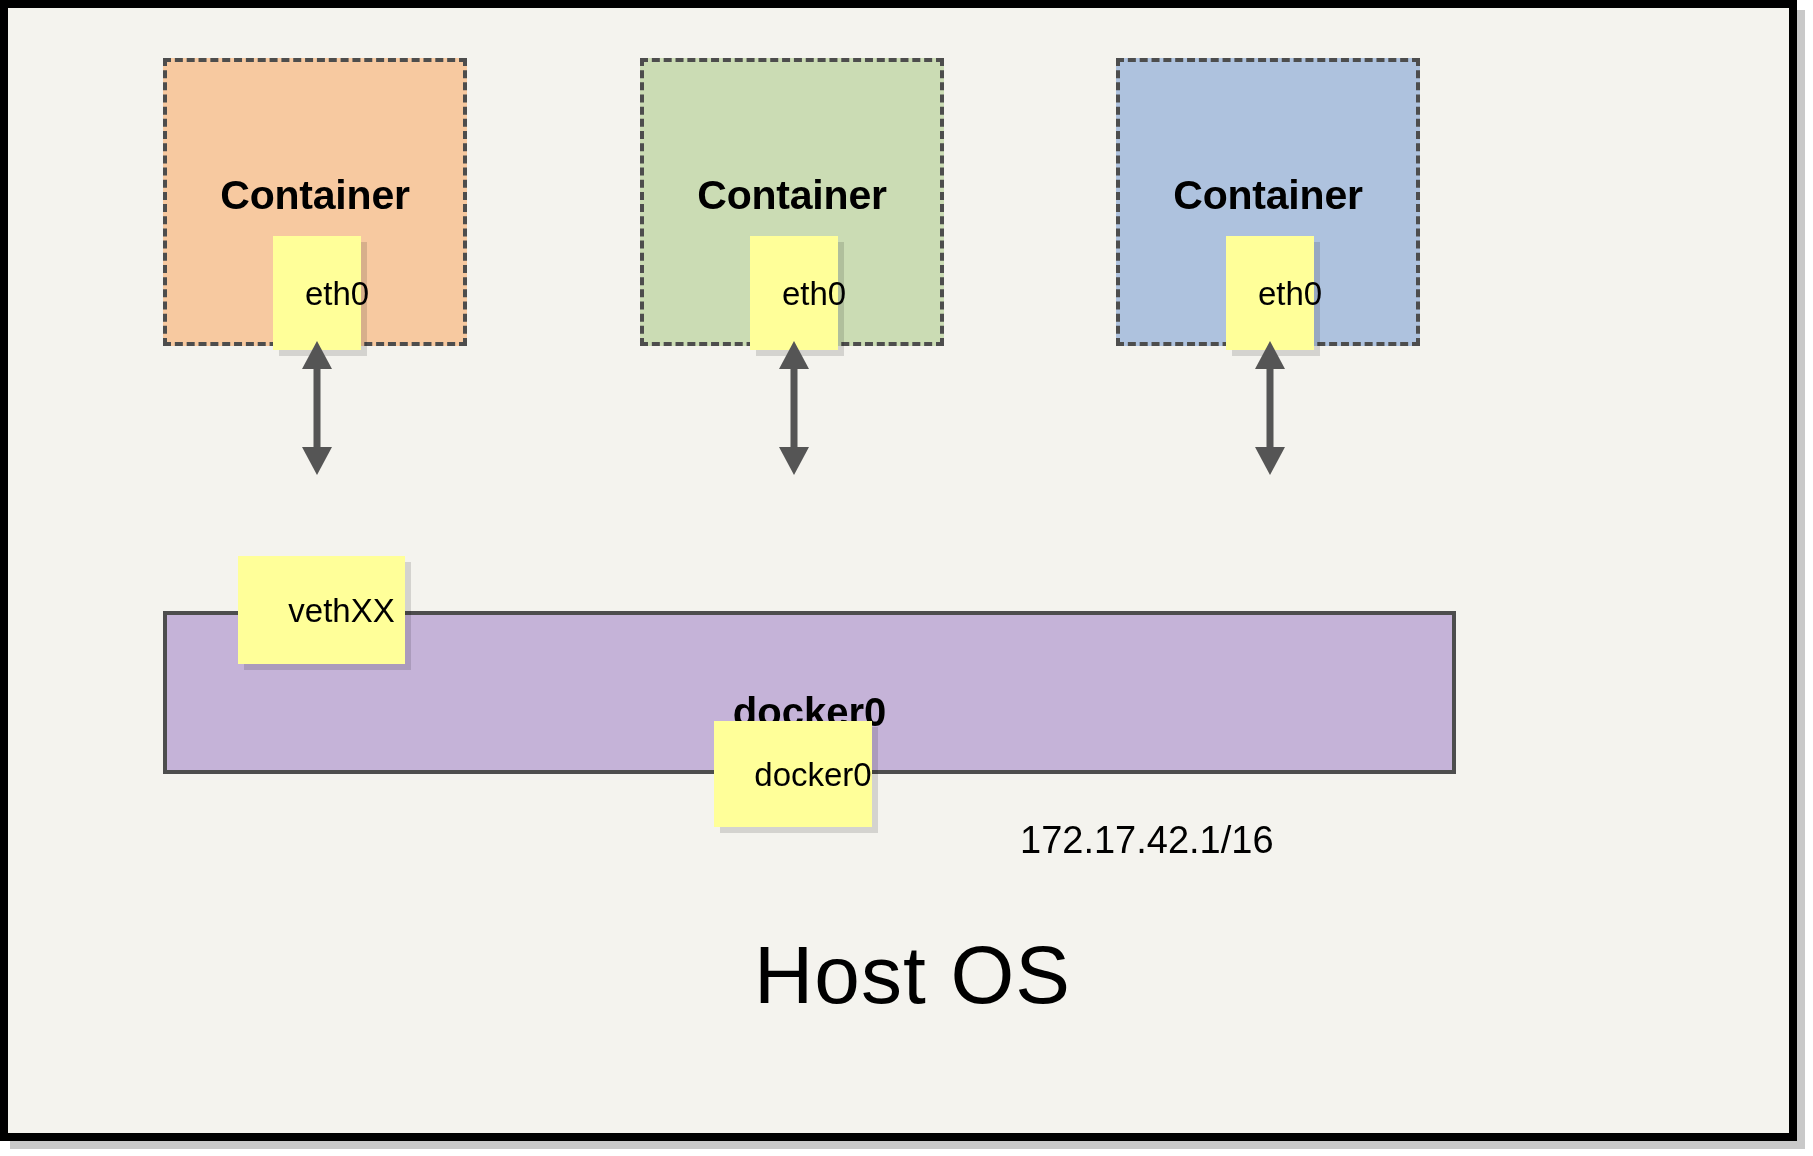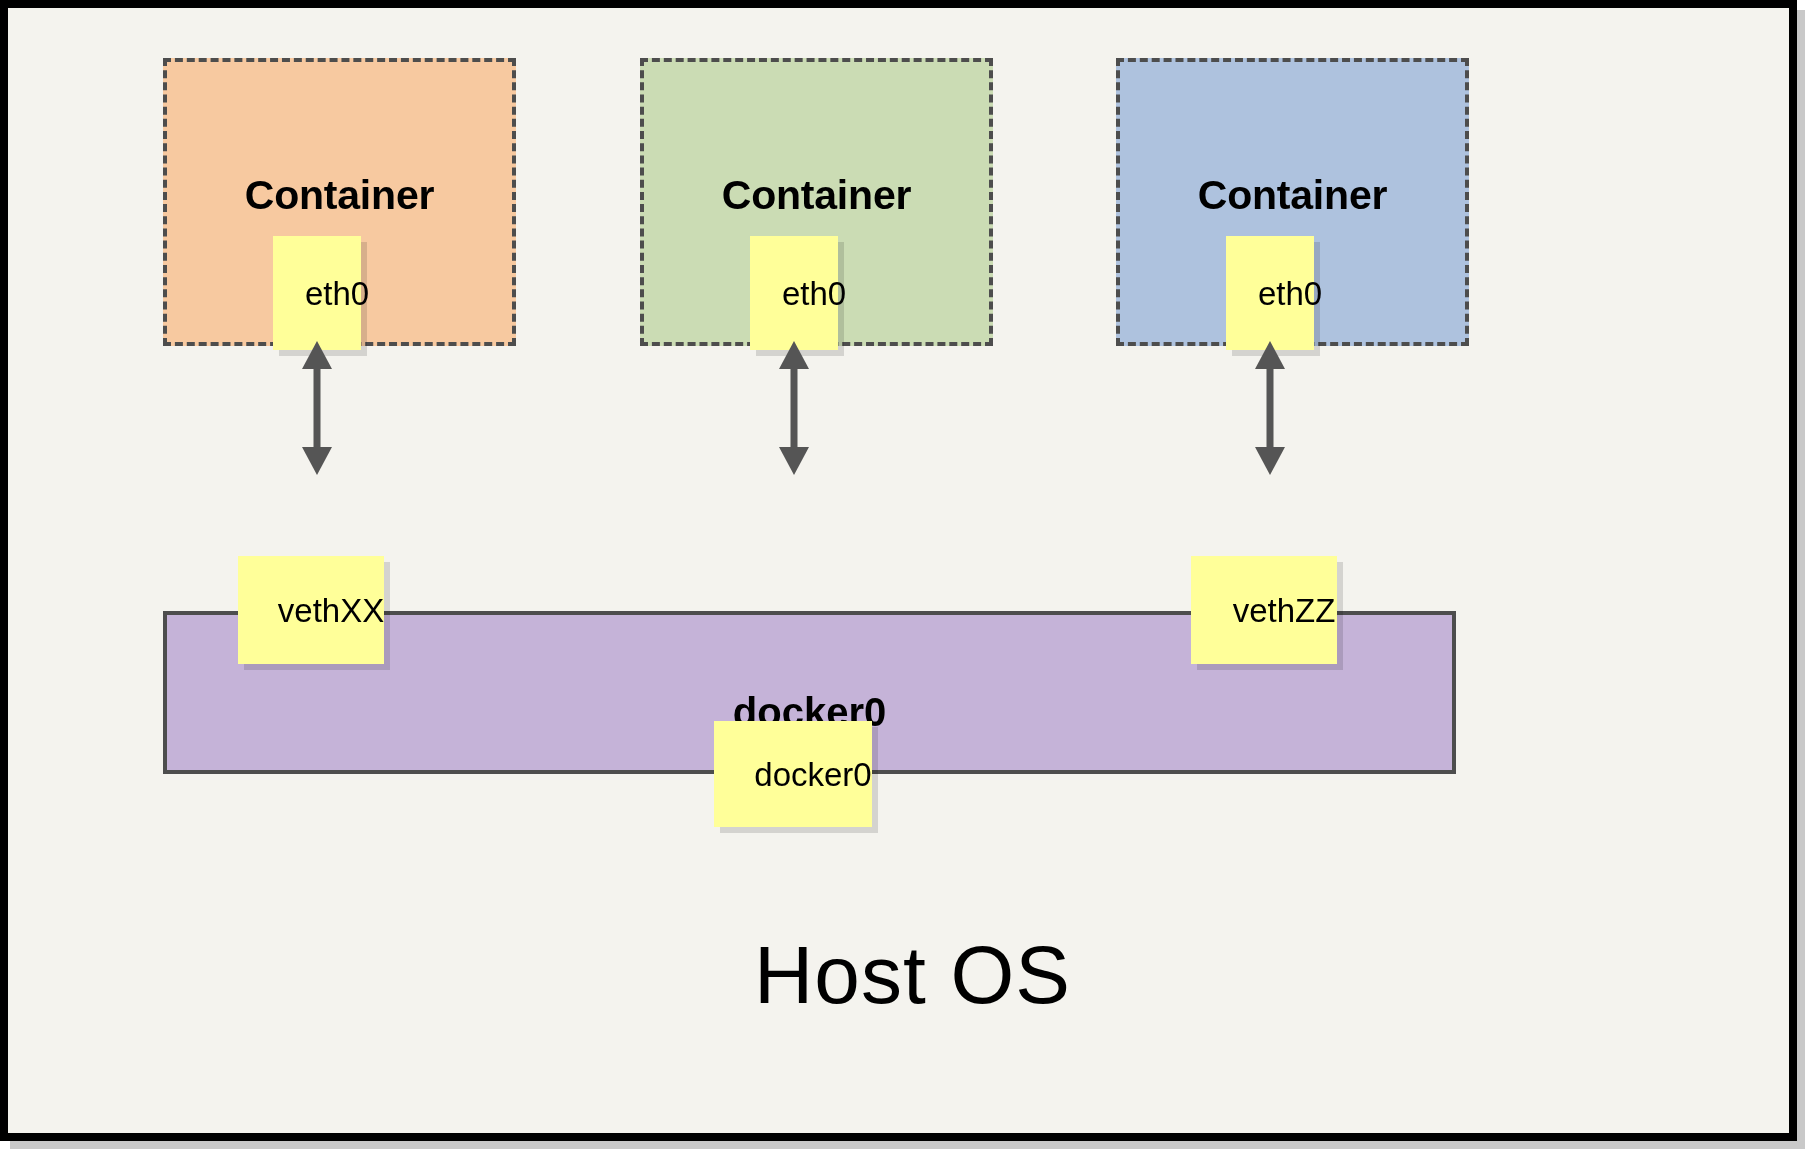--- a/index.html
+++ b/index.html
@@ -36,21 +36,21 @@
     background: #f4f3ee;
     overflow: hidden;
   }
 
   
   .container-box {
     position: absolute;
     border: 4px dashed #4d4d4d;
     box-sizing: border-box;
     top: 50px;
-    width: 353px;
+    width: 304px;
     height: 288px;
   }
   .container-title {
     position: absolute;
     left: 0; right: 0;
     top: 110px;
     text-align: center;
     font-size: 41px;
     font-weight: bold;
     color: #000000;
@@ -69,21 +69,21 @@
     color: #000000;
     font-size: 33px;
     line-height: 1;
     padding-left: 40px;
   }
   .note.eth0 {
     width: 88px;
     height: 114px;
   }
   .note.veth {
-    width: 146px;
+    width: 167px;
     height: 108px;
   }
   .note.docker-iface {
     width: 158px;
     height: 106px;
   }
 
   
   .arrow {
     position: absolute;
@@ -186,25 +186,23 @@
       </svg>
     </div>
 
     <div id="docker0-bar">
       <div id="docker0-bar-label">docker0</div>
     </div>
 
     <div class="note veth" style="left:230px; top:548px;">
       <span>vethXX</span>
     </div>
-    <div class="note veth" style="left:1183px; top:548px;">
-      <span>vethZZ</span>
-    </div>
 
     <div class="note docker-iface" style="left:706px; top:713px;">
       <span>docker0</span>
     </div>
 
+    <div id="docker0-ip">172.17.42.1/16</div>
 
     <div id="host-os">Host OS</div>
 
   </div>
 </div>
 
 </body></html>

